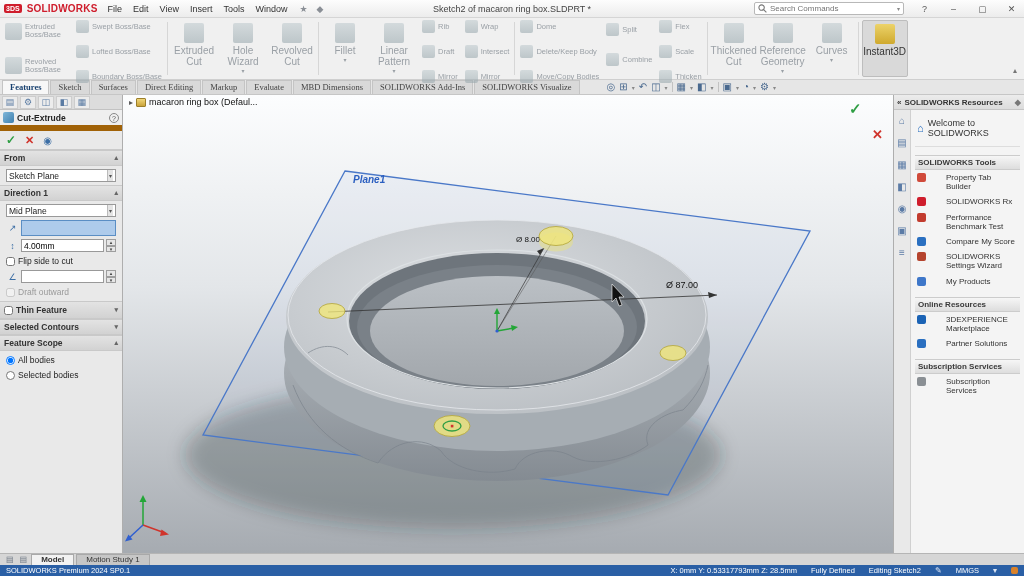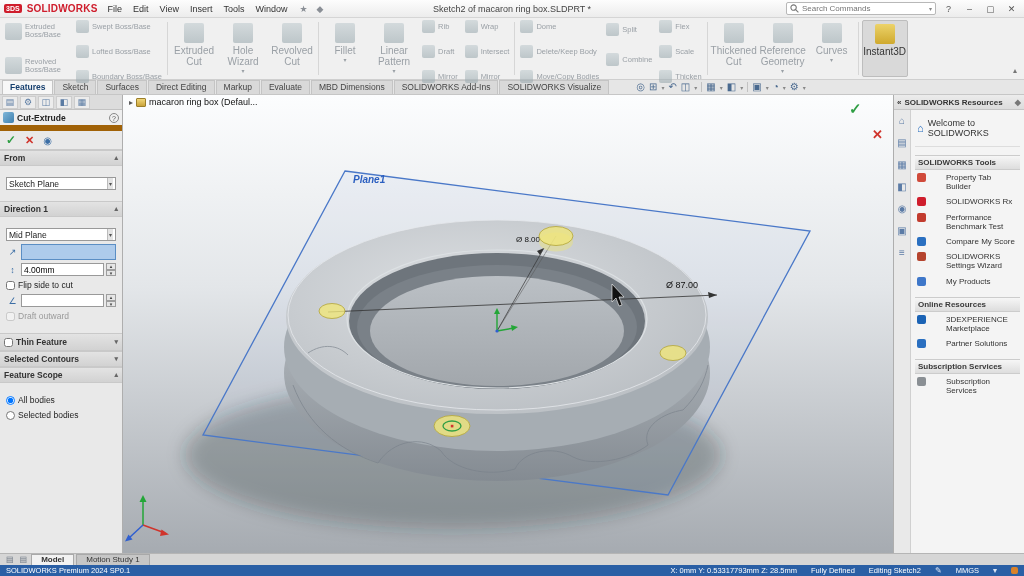--- a/index.html
+++ b/index.html
@@ -8,21 +8,21 @@
 
   
   .titlebar { height:18px; background:linear-gradient(#fdfdfd,#ececec); border-bottom:1px solid #d5d5d5;
               display:flex; align-items:center; padding:0 4px; gap:5px; position:relative; }
   .logo-mark { background:#cf1d2c; color:#fff; font-weight:bold; font-size:7px; padding:1px 2px; border-radius:2px; }
   .logo-text { color:#cf1d2c; font-weight:bold; font-size:10px; letter-spacing:.2px; }
   .menus { display:flex; gap:1px; }
   .menu-item { padding:2px 5px; font-size:9px; color:#333; }
   .qa-icon { color:#8a8f96; font-size:9px; padding:0 2px; }
   .doc-title { position:absolute; left:50%; transform:translateX(-50%); font-size:9px; color:#444; white-space:nowrap; }
-  .tb-right { margin-left:auto; display:flex; align-items:center; gap:4px; }
+  .tb-right { margin-left:auto; display:flex; align-items:center; gap:12px; }
   .search-box { width:150px; height:13px; border:1px solid #b8b8b8; background:#fff; border-radius:2px;
                 display:flex; align-items:center; padding:0 3px; gap:3px; }
   .search-box input { flex:1; border:none; outline:none; font-size:8px; color:#777; background:transparent; width:100px; font-family:inherit; }
   .win-btn { width:17px; text-align:center; font-size:9px; color:#555; }
 
   
   .ribbon { height:62px; background:#f0f0f0; border-bottom:1px solid #cfcfcf; display:flex; align-items:stretch; padding:2px 3px; gap:3px; }
   .vsep { width:1px; background:#d6d6d6; margin:2px 0; }
   .rcol { display:flex; flex-direction:column; justify-content:flex-start; gap:12px; }
   .srow { display:flex; align-items:center; gap:3px; height:18px; padding:0 2px; white-space:nowrap; }
@@ -35,21 +35,21 @@
   .tallbtn .ric { width:20px; height:20px; }
   .tallbtn .rlbl { font-size:10px; color:#9aa0a6; text-align:center; line-height:1.1; white-space:normal; }
   .tallbtn .caret { font-size:6px; color:#9aa0a6; line-height:4px; }
   .tallbtn.enabled { background:#d9d9d9; border:1px solid #bdbdbd; border-radius:2px; }
   .tallbtn.enabled .rlbl { color:#333; }
   .tallbtn.enabled .ric { opacity:1; background:linear-gradient(#ecd36a,#cfa92e); }
   .ribbon-collapse { margin-left:auto; align-self:flex-end; color:#777; font-size:8px; padding:2px 4px; }
 
   
   .tabrow { height:15px; background:#e6e6e6; border-bottom:1px solid #c6c6c6; display:flex; align-items:flex-end; padding-left:2px; }
-  .tab { padding:1px 7px 1px; font-size:8.5px; color:#444; background:#d9d9d9; border:1px solid #c4c4c4; border-bottom:none; margin-right:1px; line-height:11px; white-space:nowrap; }
+  .tab { padding:1px 7px 1px; font-size:8.5px; color:#444; background:#d9d9d9; border:1px solid #c4c4c4; border-bottom:none; margin-right:1px; line-height:11px; white-space:nowrap;font-family:Liberation Serif, serif; }
   .tab.active { background:#f7f7f7; color:#17406f; font-weight:bold; }
   .hud { display:flex; align-items:center; gap:4px; margin-left:26px; padding-bottom:1px; }
   .hud-ic { color:#49698f; font-size:10px; line-height:12px; }
   .hud-caret { color:#888; font-size:6px; }
   .hud .hsep { width:1px; height:10px; background:#c2c2c2; }
 
   
   .main { display:flex; height:458px; }
 
   
@@ -59,21 +59,21 @@
   .pm-title { display:flex; align-items:center; gap:3px; padding:2px 3px; background:#efefef; border-bottom:6px solid #a16207; font-weight:bold; }
   .pm-cube { width:11px; height:11px; border-radius:2px; background:linear-gradient(135deg,#7fb6d9,#3e7fae); flex:none; }
   .pm-help { margin-left:auto; width:10px; height:10px; border:1px solid #888; border-radius:50%; font-size:7px; line-height:9px; text-align:center; color:#555; font-weight:normal; }
   .pm-actions { display:flex; align-items:center; gap:9px; padding:2px 6px; border-bottom:1px solid #c9c9c9; }
   .pm-ok { color:#2f9e44; font-size:12px; font-weight:bold; }
   .pm-cancel { color:#d0342c; font-size:11px; font-weight:bold; }
   .pm-eye { color:#3c6ea5; font-size:10px; }
   .pm-sec { display:flex; justify-content:space-between; align-items:center; background:linear-gradient(#e3e3e3,#d2d2d2);
             padding:2px 4px; font-weight:bold; color:#333; border-top:1px solid #c9c9c9; border-bottom:1px solid #c9c9c9; }
   .pm-sec .sec-caret { color:#666; font-size:7px; }
-  .pm-body { padding:11px 6px; display:flex; flex-direction:column; gap:3px; }
+  .pm-body { padding:3px 6px; display:flex; flex-direction:column; gap:3px; }
   .pm-select { background:#fff; border:1px solid #999; height:13px; display:flex; align-items:center; justify-content:space-between; padding:0 2px; }
   .pm-select .sel-caret { font-size:6px; color:#555; background:#e4e4e4; border-left:1px solid #bbb; padding:0 1px; align-self:stretch; display:flex; align-items:center; }
   .inrow { display:flex; align-items:center; gap:2px; }
   .pm-ic { width:13px; color:#3c6ea5; font-size:9px; text-align:center; flex:none; }
   .pm-field { flex:1; height:13px; border:1px solid #999; background:#fff; font-size:8.5px; padding:0 2px; font-family:inherit; min-width:0; }
   .pm-field.sel { background:#aecbeb; border-color:#5b8ec4; height:16px; }
   .spin { display:flex; flex-direction:column; width:10px; flex:none; }
   .spin span { height:6.5px; font-size:5px; line-height:5.5px; text-align:center; background:#e6e6e6; border:1px solid #9e9e9e; color:#444; }
   .cbrow { display:flex; align-items:center; gap:3px; padding:1px 0; }
   .cbrow input { width:9px; height:9px; margin:0; }

